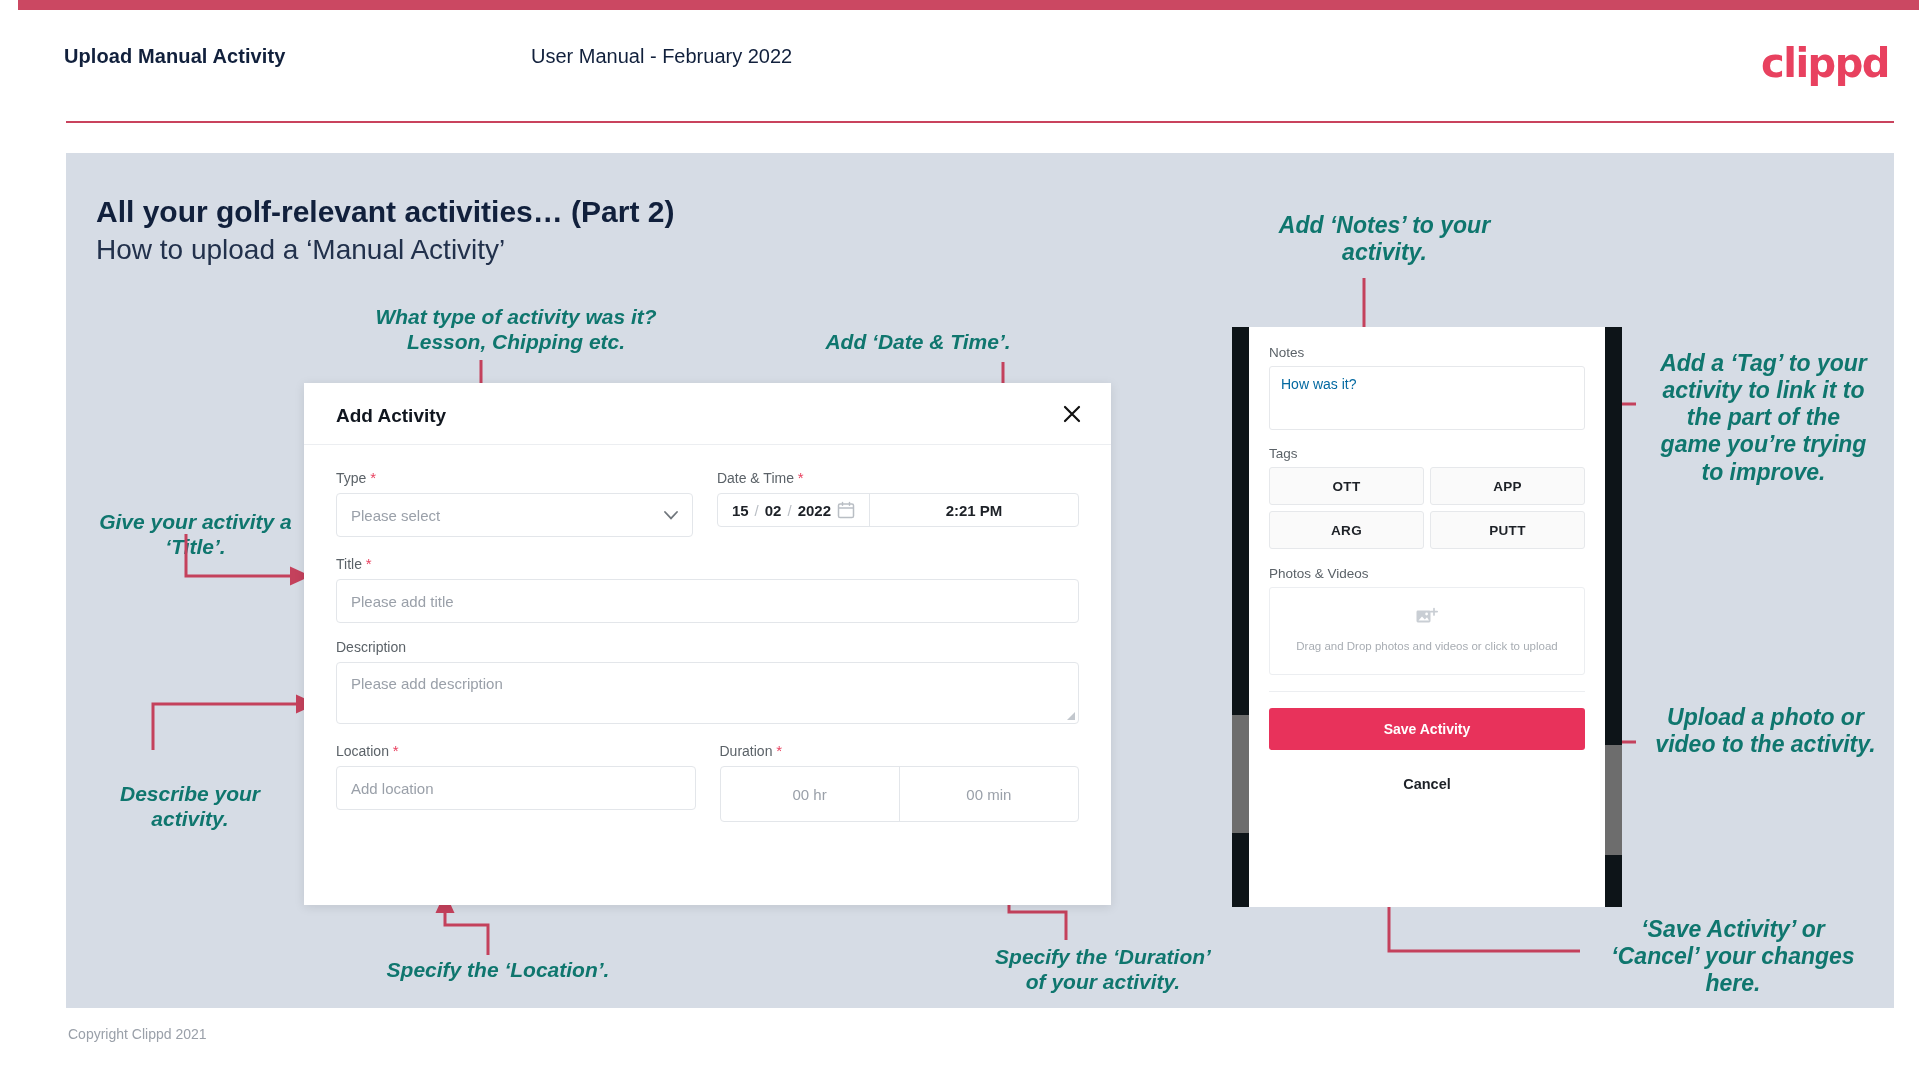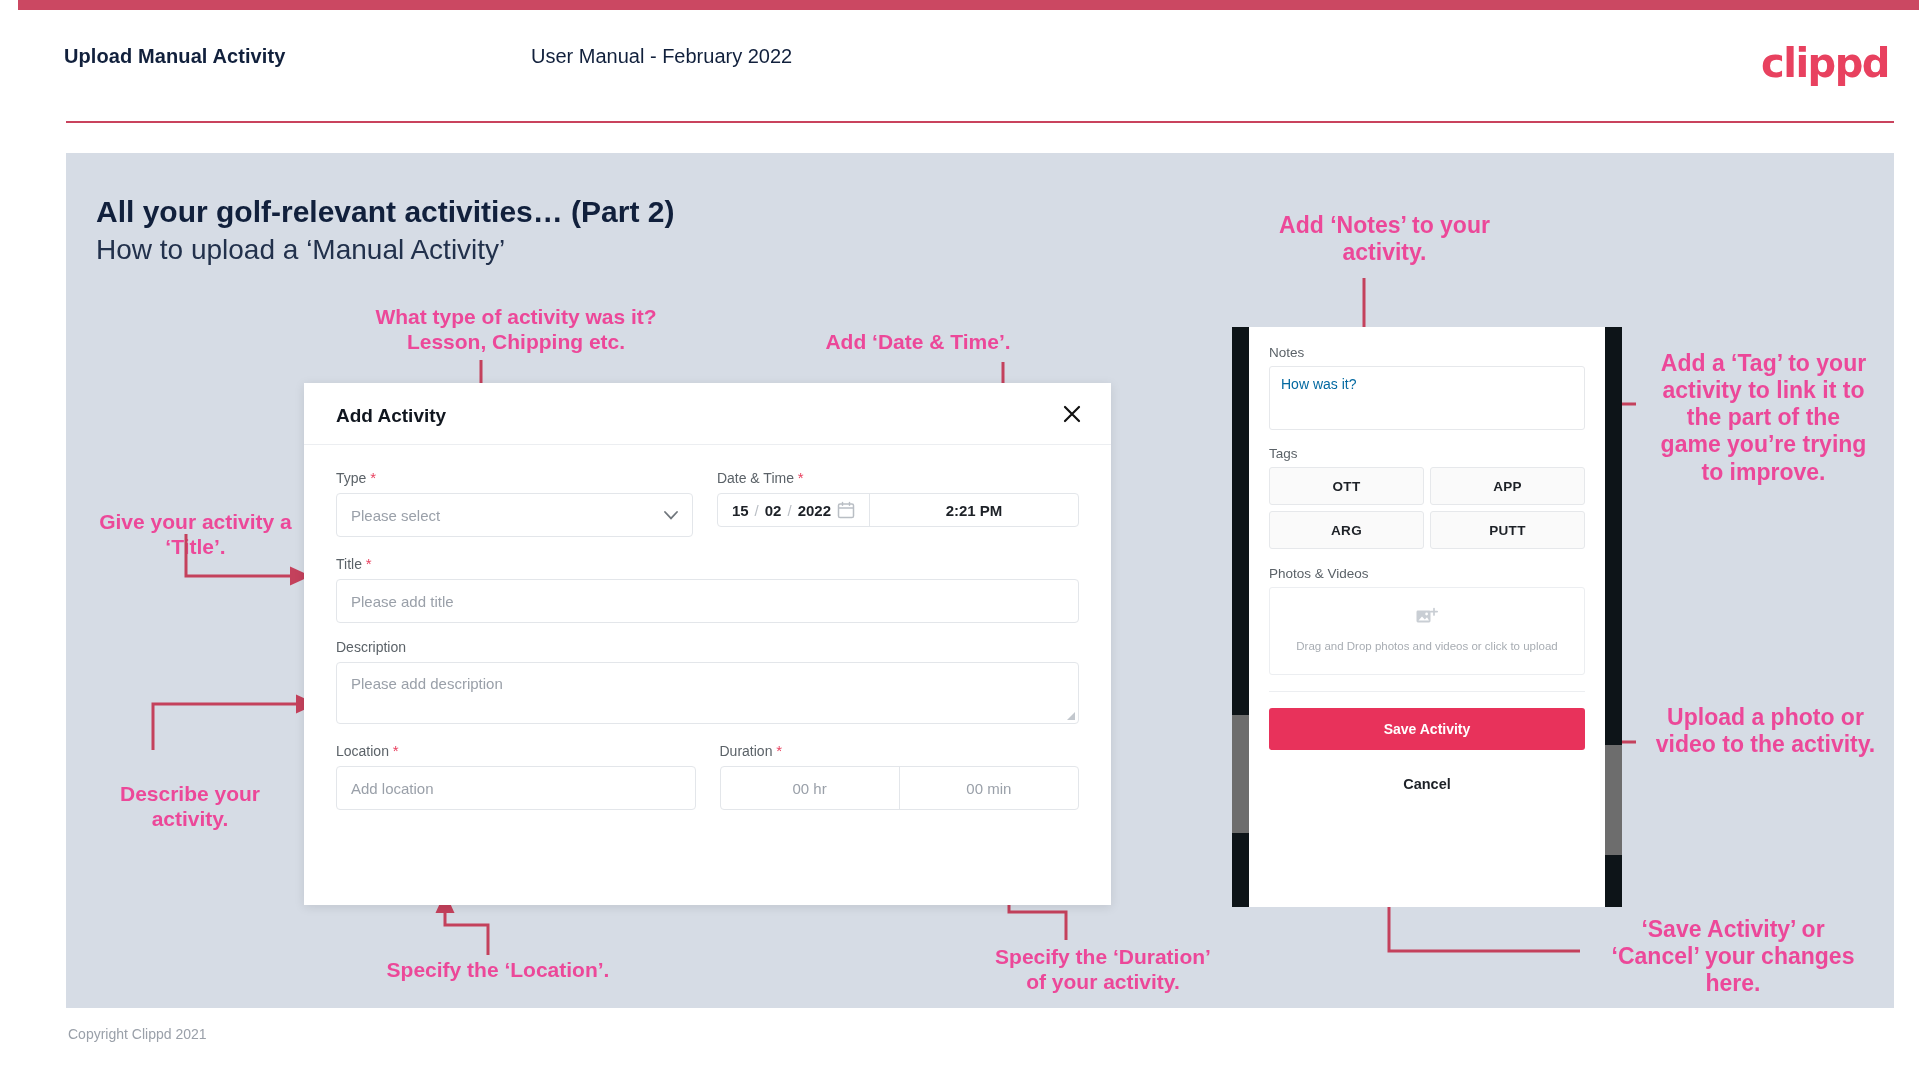--- a/index.html
+++ b/index.html
@@ -52,25 +52,26 @@
   }
 
   .copyright {
     position: absolute; left: 50px; top: 1026px;
     font-size: 14px; color: #9aa0a9;
   }
 
   
   .anno {
     position: absolute;
-    color: #ec4899;
+    color: #0f766e;
     font-size: 21px;
     font-weight: 600;
     line-height: 1.18;
     white-space: pre-line;
+    font-style: italic;
   }
   .anno.center { text-align: center; }
   .anno.big { font-size: 23px; font-weight: 700; }
 
   
   .arrows { position: absolute; left: 0; top: 0; width: 1919px; height: 1079px; pointer-events: none; }
 
   
   .modal {
     position: absolute; left: 286px; top: 383px; width: 807px; height: 522px;
@@ -128,21 +129,21 @@
     background: #fff; padding: 12px 14px; font-size: 15px; color: #9aa0a9;
     position: relative;
   }
   .ta::after {
     content: ''; position: absolute; right: 3px; bottom: 3px;
     width: 0; height: 0; border-style: solid; border-width: 0 0 8px 8px;
     border-color: transparent transparent #c2c7cd transparent;
   }
 
   .dur {
-    height: 44px; border: 1px solid #e3e6ea; border-radius: 4px;
+    height: 56px; border: 1px solid #e3e6ea; border-radius: 4px;
     display: flex; overflow: hidden; background: #fff;
   }
   .dur > div {
     flex: 1; display: flex; align-items: center; justify-content: center;
     font-size: 15px; color: #9aa0a9;
   }
   .dur > div:first-child { border-right: 1px solid #e3e6ea; }
 
   .mb18 { margin-bottom: 18px; }
   .mb16 { margin-bottom: 16px; }

